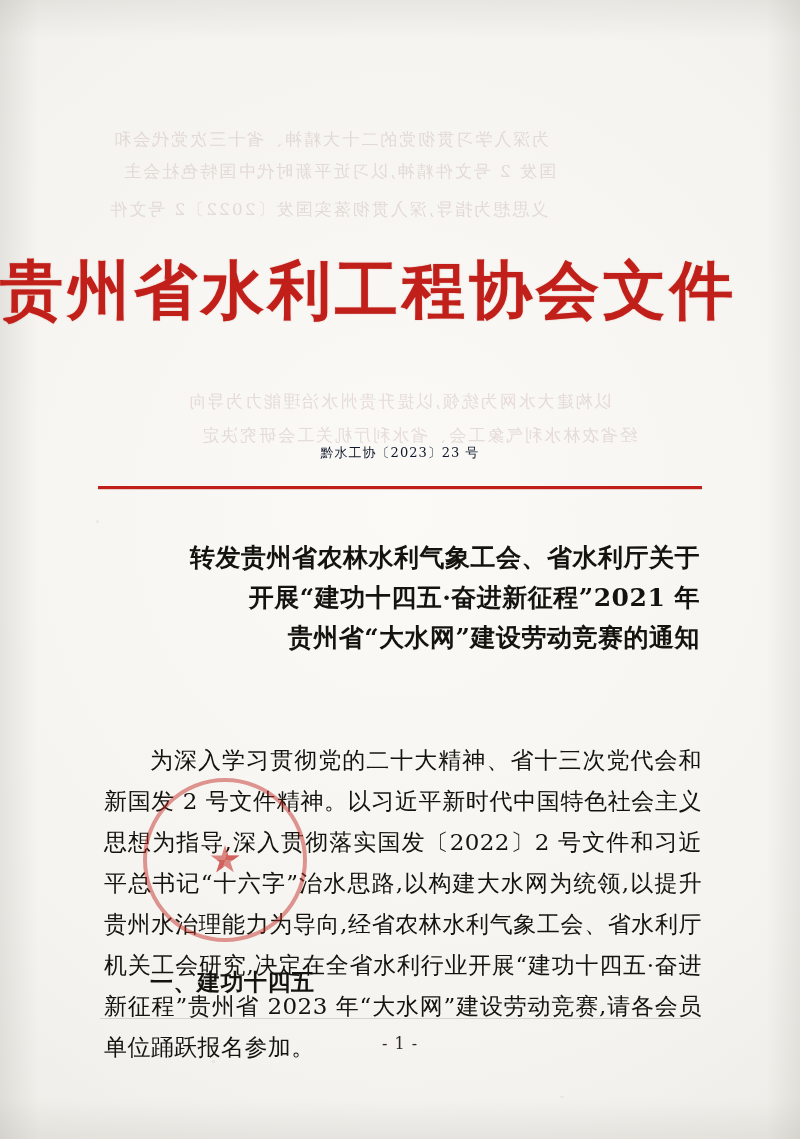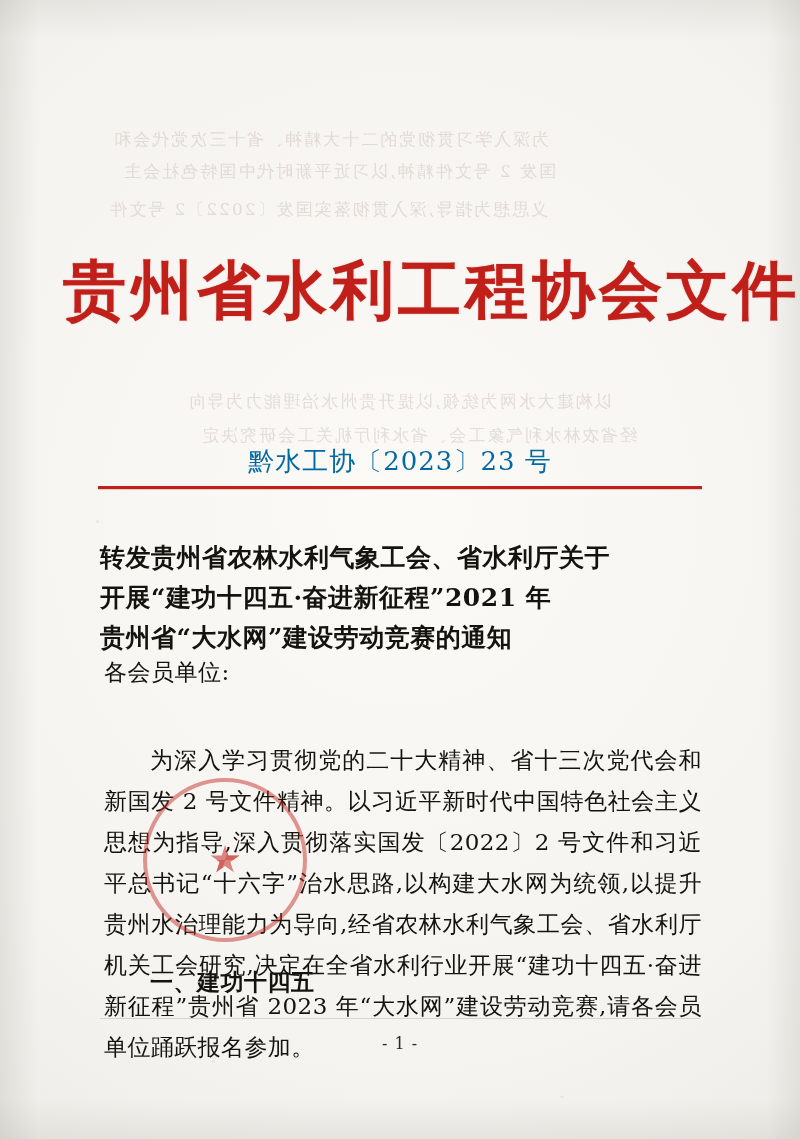--- a/index.html
+++ b/index.html
@@ -53,59 +53,59 @@
     width: 800px;
     height: 1139px;
   }
 
   
   .masthead {
     position: absolute;
     top: 248px;
     left: 0;
     width: 800px;
-    text-align: right;
+    text-align: left;
     color: #c1201a;
     font-family: "DejaVu Serif", "Liberation Serif", serif;
     font-weight: bold;
     font-size: 63px;
     letter-spacing: 4px;
     text-shadow: 0 0 1.2px rgba(193,32,26,0.55);
   }
 
   
   .docnum {
     position: absolute;
     top: 444px;
     left: 0;
     width: 800px;
     text-align: center;
-    font-size: 26px;
+    font-size: 13px;
     letter-spacing: 1px;
-    color: #0369a1;
+    color: #0f172a;
   }
 
   
   .redrule {
     position: absolute;
     top: 486px;
     left: 98px;
     width: 604px;
     height: 3px;
     background: #c1201a;
     box-shadow: 0 0.5px 0 rgba(193,32,26,0.4);
   }
 
   
   .title {
     position: absolute;
     top: 538px;
     left: 100px;
     width: 600px;
-    text-align: left;
+    text-align: right;
     font-size: 25px;
     font-weight: bold;
     line-height: 40px;
     letter-spacing: 0.5px;
     color: #14130d;
   }
 
   
   .addressee {
     position: absolute;
@@ -221,21 +221,20 @@
     <div class="docnum">黔水工协〔2023〕23 号</div>
 
     <div class="redrule"></div>
 
     <div class="title">
       <div>转发贵州省农林水利气象工会、省水利厅关于</div>
       <div>开展“建功十四五·奋进新征程”2021 年</div>
       <div>贵州省“大水网”建设劳动竞赛的通知</div>
     </div>
 
-    <div class="addressee">各会员单位:</div>
 
     <div class="body-text">为深入学习贯彻党的二十大精神、省十三次党代会和新国发 2 号文件精神。以习近平新时代中国特色社会主义思想为指导,深入贯彻落实国发〔2022〕2 号文件和习近平总书记“十六字”治水思路,以构建大水网为统领,以提升贵州水治理能力为导向,经省农林水利气象工会、省水利厅机关工会研究,决定在全省水利行业开展“建功十四五·奋进新征程”贵州省 2023 年“大水网”建设劳动竞赛,请各会员单位踊跃报名参加。</div>
 
     <div class="section-head">一、建功十四五</div>
 
     <div class="seal">
       <div class="seal-arc"></div>
     </div>
 
     <div class="footer-rule"></div>

